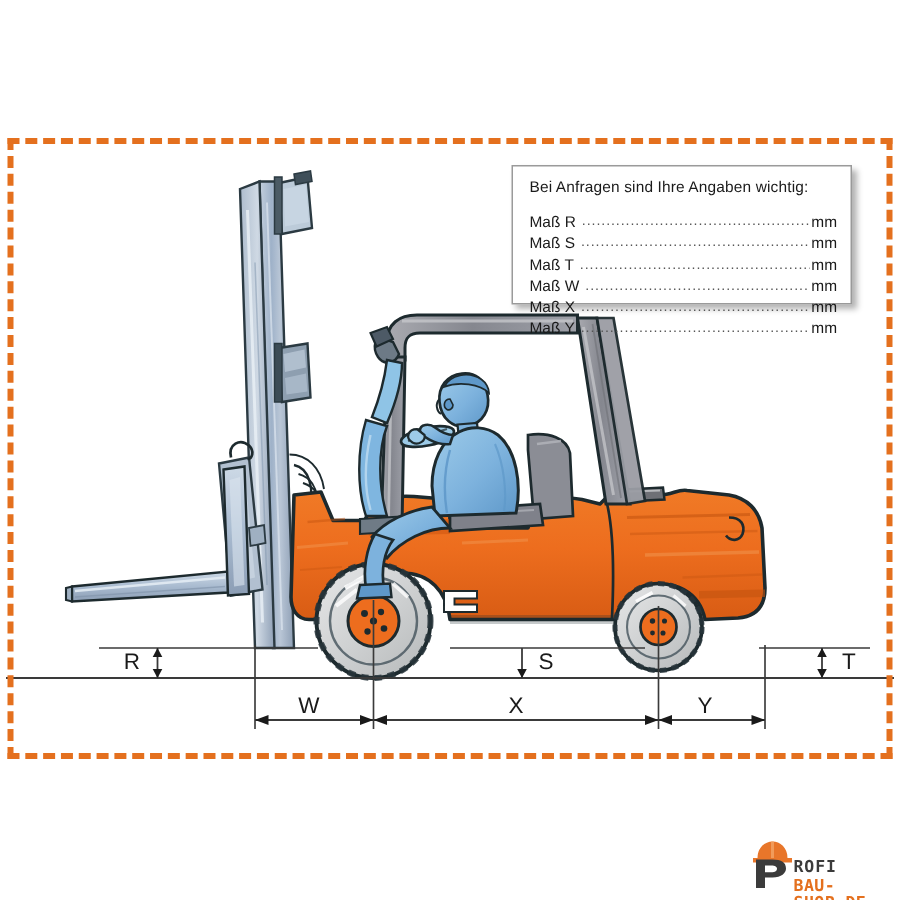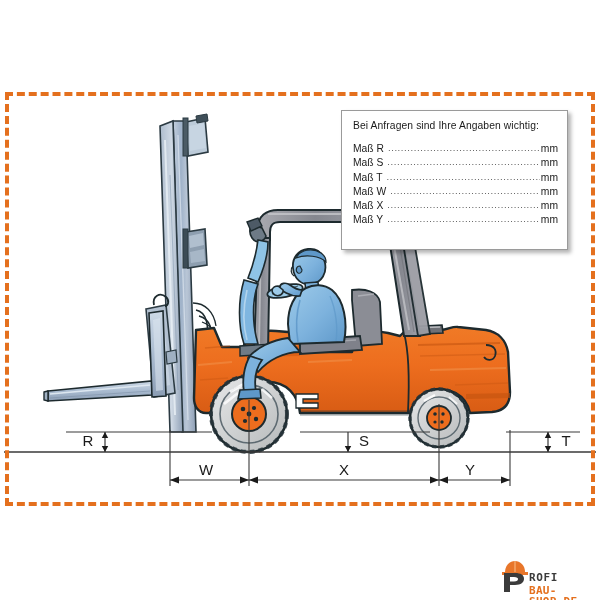--- a/index.html
+++ b/index.html
@@ -9,21 +9,21 @@
   #stage{position:relative;width:600px;height:600px;background:#fff;}
 
   
   #dashed-frame{position:absolute;left:5px;top:92px;width:590px;height:414px;
       border:4px dashed #E4701E;box-sizing:border-box;}
 
   
   #illustration{position:absolute;left:0;top:0;width:600px;height:600px;}
 
   
-  #info-box{position:absolute;left:341px;top:110px;width:227px;height:140px;
+  #info-box{position:absolute;left:341px;top:110px;width:227px;height:93px;
       background:#ffffff;border:1px solid #9a9a9a;box-sizing:border-box;
       box-shadow:3px 3px 4px rgba(0,0,0,.30);padding:9px 9px 0 11px;}
   #info-title{font-size:10.3px;color:#1a1a1a;letter-spacing:.1px;white-space:nowrap;}
   #info-rows{margin-top:11px;}
   .info-row{display:flex;align-items:baseline;font-size:10.3px;color:#1a1a1a;
       height:14.3px;line-height:14.3px;white-space:nowrap;}
   .info-label{flex:0 0 auto;}
   .info-dots{flex:1 1 auto;overflow:hidden;white-space:nowrap;
       margin:0 1px 0 4px;letter-spacing:.6px;color:#555;
       font-size:9.5px;position:relative;top:-1px;}

